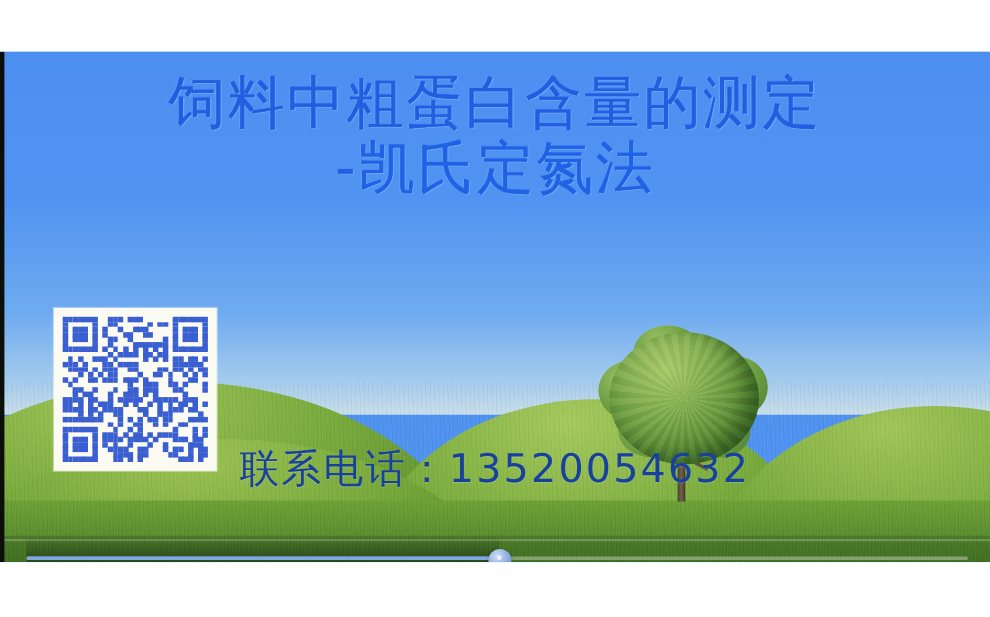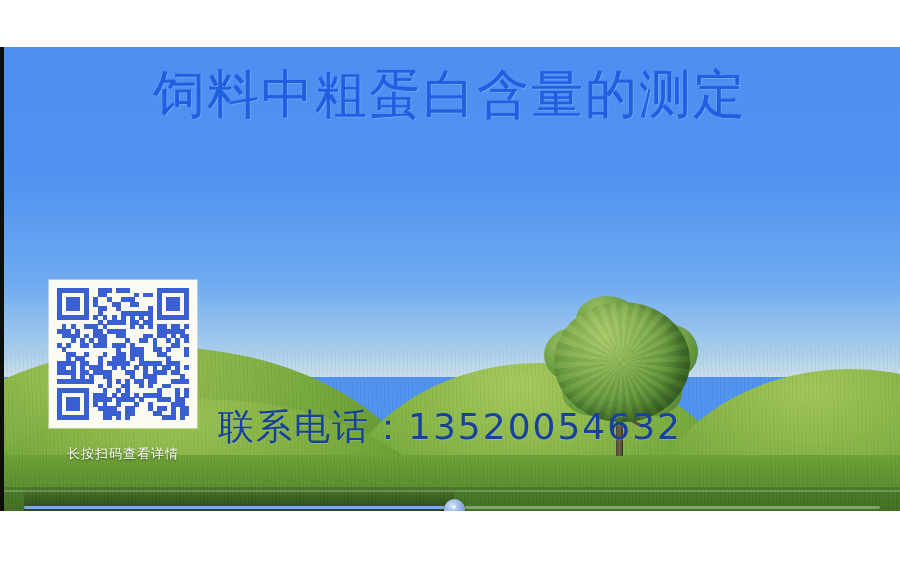--- a/index.html
+++ b/index.html
@@ -133,20 +133,21 @@
       <div class="lobe lb1"></div>
       <div class="lobe lb2"></div>
       <div class="lobe lb3"></div>
       <div class="lobe lb4"></div>
       <div class="lobe lb5"></div>
       <div class="canopy"></div>
     </div>
 
     <div class="titlewrap">
       <div class="title1">饲料中粗蛋白含量的测定</div>
+      <div class="title2">-凯氏定氮法</div>
     </div>
 
     <div class="qrbox">
       <div class="qrgrid" id="qrgrid">
           <i style="left:0.00px;top:0.00px;width:4.90px;height:4.90px;background:#3a5fd0"></i>
           <i style="left:4.55px;top:0.00px;width:4.90px;height:4.90px;background:#3a5fd0"></i>
           <i style="left:9.10px;top:0.00px;width:4.90px;height:4.90px;background:#3a5fd0"></i>
           <i style="left:13.66px;top:0.00px;width:4.90px;height:4.90px;background:#3a5fd0"></i>
           <i style="left:18.21px;top:0.00px;width:4.90px;height:4.90px;background:#3a5fd0"></i>
           <i style="left:22.76px;top:0.00px;width:4.90px;height:4.90px;background:#3a5fd0"></i>
@@ -554,21 +555,20 @@
           <i style="left:45.52px;top:127.45px;width:4.90px;height:4.90px;background:#3a5fd0"></i>
           <i style="left:50.07px;top:127.45px;width:4.90px;height:4.90px;background:#3a5fd0"></i>
           <i style="left:59.17px;top:127.45px;width:4.90px;height:4.90px;background:#3a5fd0"></i>
           <i style="left:68.28px;top:127.45px;width:4.90px;height:4.90px;background:#3a5fd0"></i>
           <i style="left:104.69px;top:127.45px;width:4.90px;height:4.90px;background:#3a5fd0"></i>
           <i style="left:109.24px;top:127.45px;width:4.90px;height:4.90px;background:#3a5fd0"></i>
           <i style="left:113.79px;top:127.45px;width:4.90px;height:4.90px;background:#3a5fd0"></i>
           <i style="left:122.90px;top:127.45px;width:4.90px;height:4.90px;background:#3a5fd0"></i>
         </div>
     </div>
-    <div class="qrcap">长按扫码查看详情</div>
 
     <div class="infowrap">
       <div class="phone">联系电话：13520054632</div>
     </div>
 
     <div class="ctrlbar"></div>
     <div class="progress">
       <div class="progfill"></div>
     </div>
     <div class="knob"></div>

